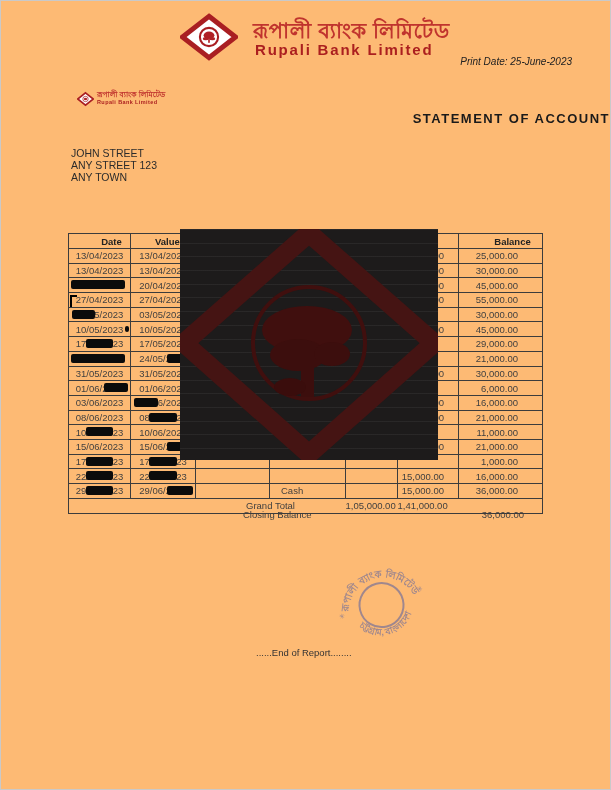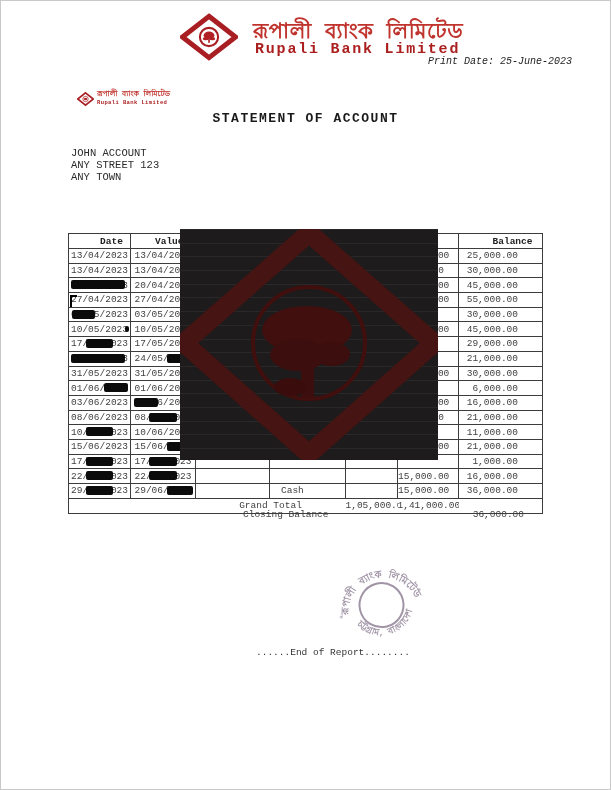--- a/index.html
+++ b/index.html
@@ -1,30 +1,30 @@
 <!DOCTYPE html>
 <html><head>
 <meta charset="utf-8">
 <style>
   html,body{margin:0;padding:0;background:#e9e9e9;}
   .page{
     position:relative;width:609px;height:788px;margin:0 auto;
-    background:#ffffff;border:1px solid #c9c9c9;overflow:hidden;
-    font-family:Liberation Mono, monospace;
+    background:#fdba74;border:1px solid #c9c9c9;overflow:hidden;
+    font-family:Liberation Sans, sans-serif;
   }
   
   .logo-big{position:absolute;left:179px;top:10px;}
   .bank-bn{position:absolute;left:252px;top:14px;font-size:21px;font-weight:bold;color:#c0342e;letter-spacing:.5px;}
   .bank-en{position:absolute;left:254px;top:40px;font-size:15px;font-weight:bold;color:#ab1f1f;letter-spacing:1.8px;}
   .print-date{position:absolute;right:38px;top:55px;font-size:10px;font-style:italic;color:#222;}
   .logo-small{position:absolute;left:76px;top:90px;display:flex;gap:3px;align-items:flex-start;}
   .logo-small .txt{display:flex;flex-direction:column;line-height:1;}
   .logo-small .bn{font-size:7.5px;color:#c0342e;font-weight:bold;}
   .logo-small .en{font-size:5.5px;color:#ab1f1f;font-weight:bold;letter-spacing:.4px;margin-top:1px;}
-  .doc-title{position:absolute;left:0;top:110px;width:100%;text-align:center;
+  .doc-title{position:absolute;left:0;top:110px;width:100%;text-align:right;
     font-size:13px;font-weight:bold;color:#1a1a1a;letter-spacing:1.5px;}
   .address{position:absolute;left:70px;top:147px;font-size:10.5px;color:#2b2b2b;line-height:11.8px;}
   
   .tbl-wrap{position:absolute;left:67px;top:232px;width:474px;}
   table{border-collapse:collapse;width:474px;table-layout:fixed;}
   td{border:1px solid #3c3c3c;height:13.7px;padding:0;position:relative;
      font-size:9.5px;color:#3f3f3f;line-height:11px;overflow:hidden;white-space:nowrap;}
   thead td{font-weight:bold;color:#222;text-align:center;height:14px;padding-left:24px;}
   td.c0,td.c1{text-align:center;}
   td.c3{padding-left:11px;}
@@ -83,21 +83,21 @@
     </svg>
     <div class="txt">
       <span class="bn">রূপালী ব্যাংক লিমিটেড</span>
       <span class="en">Rupali Bank Limited</span>
     </div>
   </div>
 
   <div class="doc-title">STATEMENT OF ACCOUNT</div>
 
   <div class="address">
-    <div>JOHN ACCOUNT</div>
+    <div>JOHN STREET</div>
     <div>ANY STREET 123</div>
     <div>ANY TOWN</div>
   </div>
 
   <div class="tbl-wrap">
     <table>
       <colgroup>
         <col style="width:62px">
           <col style="width:65px">
           <col style="width:74px">

